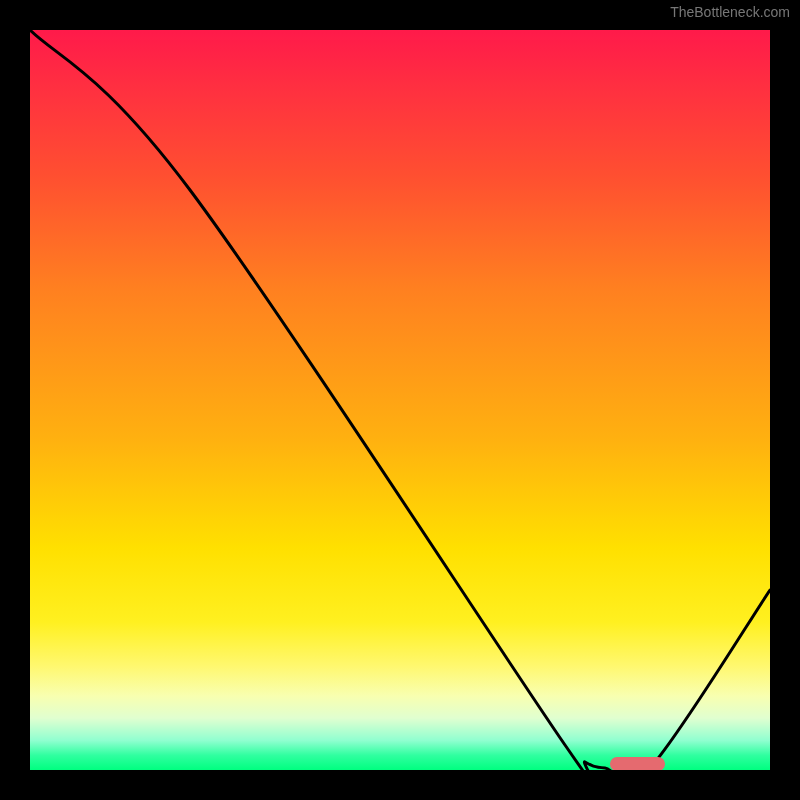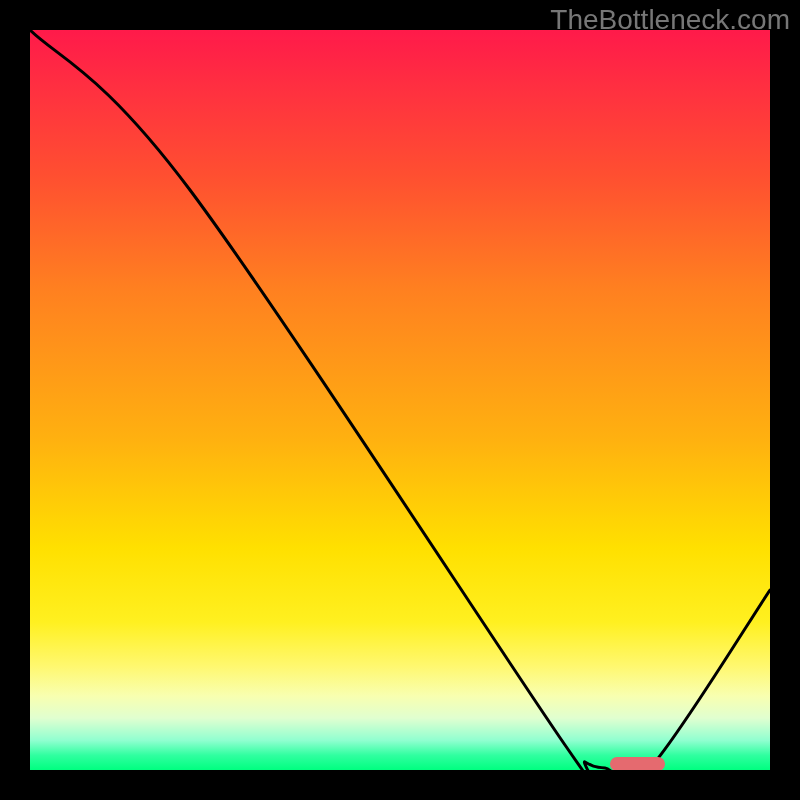--- a/index.html
+++ b/index.html
@@ -9,21 +9,21 @@
     height: 800px;
     background: #000000;
     position: relative;
     font-family: Arial, Helvetica, sans-serif;
   }
   .watermark {
     position: absolute;
     top: 4px;
     right: 10px;
     color: #777777;
-    font-size: 28px;
+    font-size: 14px;
     font-weight: normal;
     z-index: 10;
   }
   .plot-area {
     position: absolute;
     left: 30px;
     top: 30px;
     width: 740px;
     height: 740px;
     overflow: hidden;

